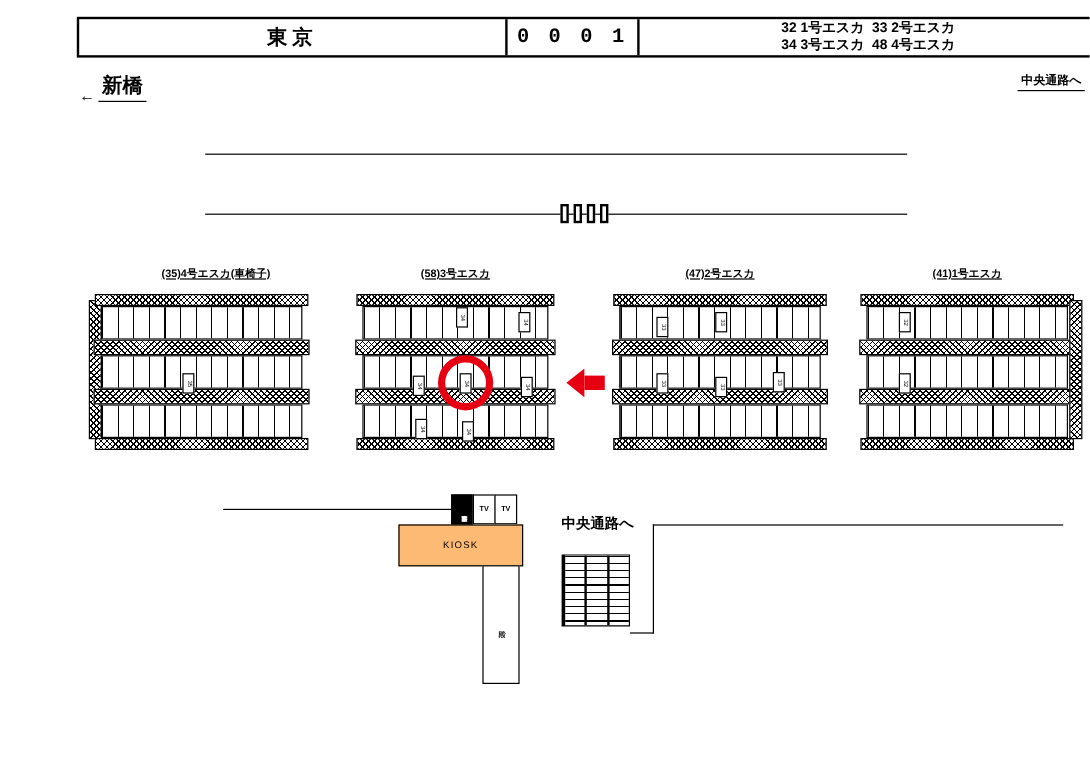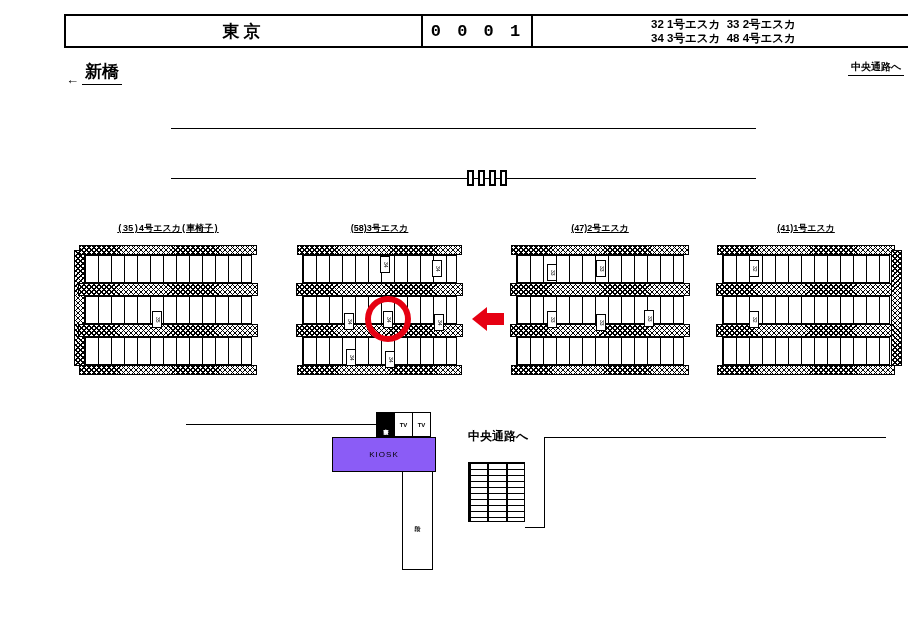--- a/index.html
+++ b/index.html
@@ -62,21 +62,21 @@
   .red-arrow .head{width:0; height:0; border-top:12px solid transparent; border-bottom:12px solid transparent; border-right:15px solid var(--alert);}
   .red-arrow .tail{width:17px; height:12px; background:var(--alert);}
   
   .booth-row{position:absolute; left:341px; top:412px; display:flex; z-index:2;}
   .booth{width:19px; height:25px; border:1px solid #000; box-sizing:border-box; margin-left:-1px;
     display:flex; align-items:center; justify-content:center; font-size:6px; font-weight:bold; background:#fff;}
   .booth.dark{background:#000; color:#fff;}
   .booth.dark span{font-size:5px; writing-mode:vertical-rl; line-height:1;}
   .kiosk{position:absolute; left:296px; top:437px; width:104px; height:35px; border:1px solid #000;
     box-sizing:border-box; display:flex; align-items:center; justify-content:center;
-    font-size:8px; letter-spacing:1px; background:#8b5cf6;}
+    font-size:8px; letter-spacing:1px; background:#fdba74;}
   .shaft{position:absolute; left:366px; top:471px; width:31px; height:99px; border:1px solid #000;
     box-sizing:border-box; display:flex; align-items:center; justify-content:center; background:#fff;}
   .shaft span{font-size:6px; writing-mode:vertical-rl; line-height:1;}
   .passage-label{position:absolute; left:432px; top:428px; font-size:12px; font-weight:bold;}
   .stairs{
     position:absolute; left:432px; top:462px; width:57px; height:60px;
     border:1px solid #000; border-left:3px solid #000; box-sizing:border-box; background:#fff;
     background-image:repeating-linear-gradient(180deg,#000 0 1px,transparent 1px 6px);
   }
   .stairs .rail{position:absolute; top:0; width:2px; height:100%; background:#000;}
@@ -104,21 +104,21 @@
     <span class="arw">→</span>
   </div>
 
   <div class="line" style="left:135px; top:128px; width:585px;"></div>
   <div class="line" style="left:135px; top:178px; width:585px;"></div>
   <div class="track-box" style="left:431px; top:170px;"></div>
   <div class="track-box" style="left:442px; top:170px;"></div>
   <div class="track-box" style="left:453px; top:170px;"></div>
   <div class="track-box" style="left:464px; top:170px;"></div>
 
-  <div class="grp-label" style="left:40px; width:184px;font-family:Liberation Mono, monospace;">(35)4号エスカ(車椅子)</div>
+  <div class="grp-label" style="left:52px; width:184px;">(35)4号エスカ(車椅子)</div>
   <div class="grp-label" style="left:266px; width:155px;">(58)3号エスカ</div>
   <div class="grp-label" style="left:480px; width:168px;">(47)2号エスカ</div>
   <div class="grp-label" style="left:686px; width:168px;">(41)1号エスカ</div>
 
   <div class="side-strip hatch" style="left:38px;"></div>
   <div class="grp" style="left:48px; width:168px;">
     <div class="band hatch"></div>
     <div class="cells"></div>
     <div class="band-mid hatch"></div>
     <div class="cells"></div>

